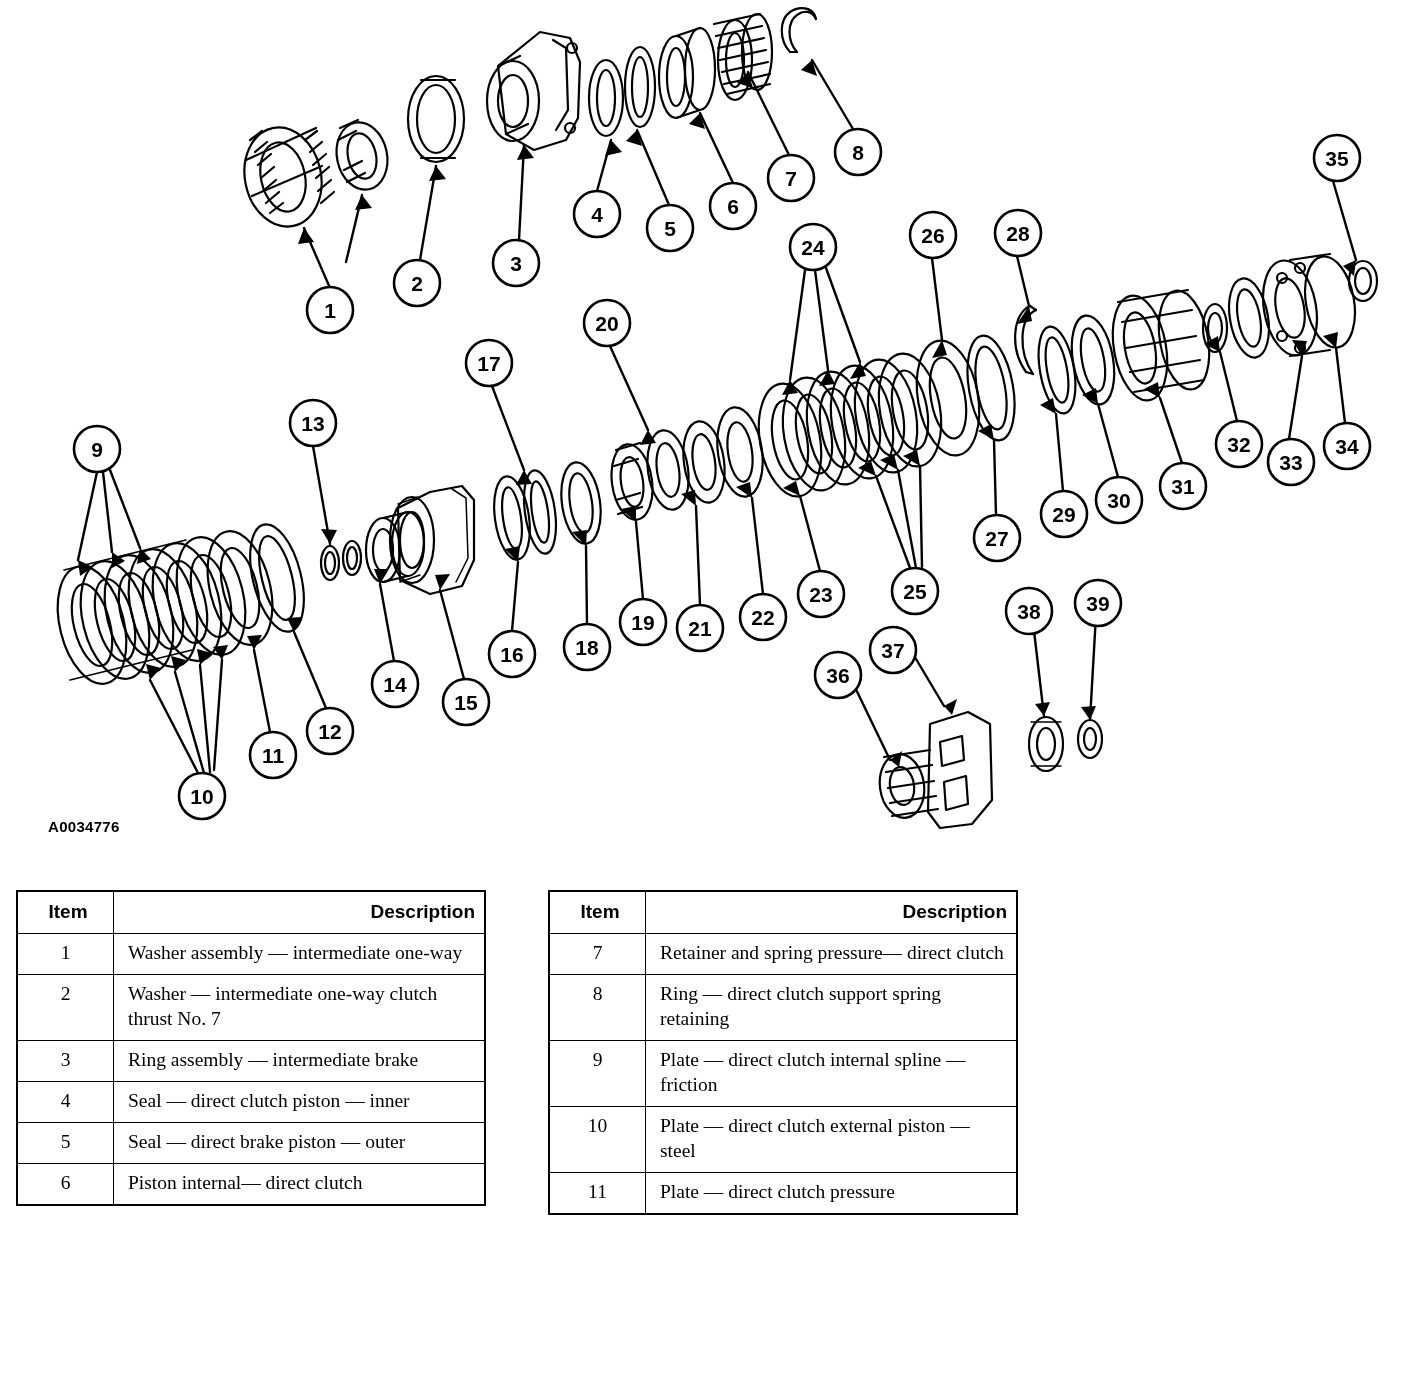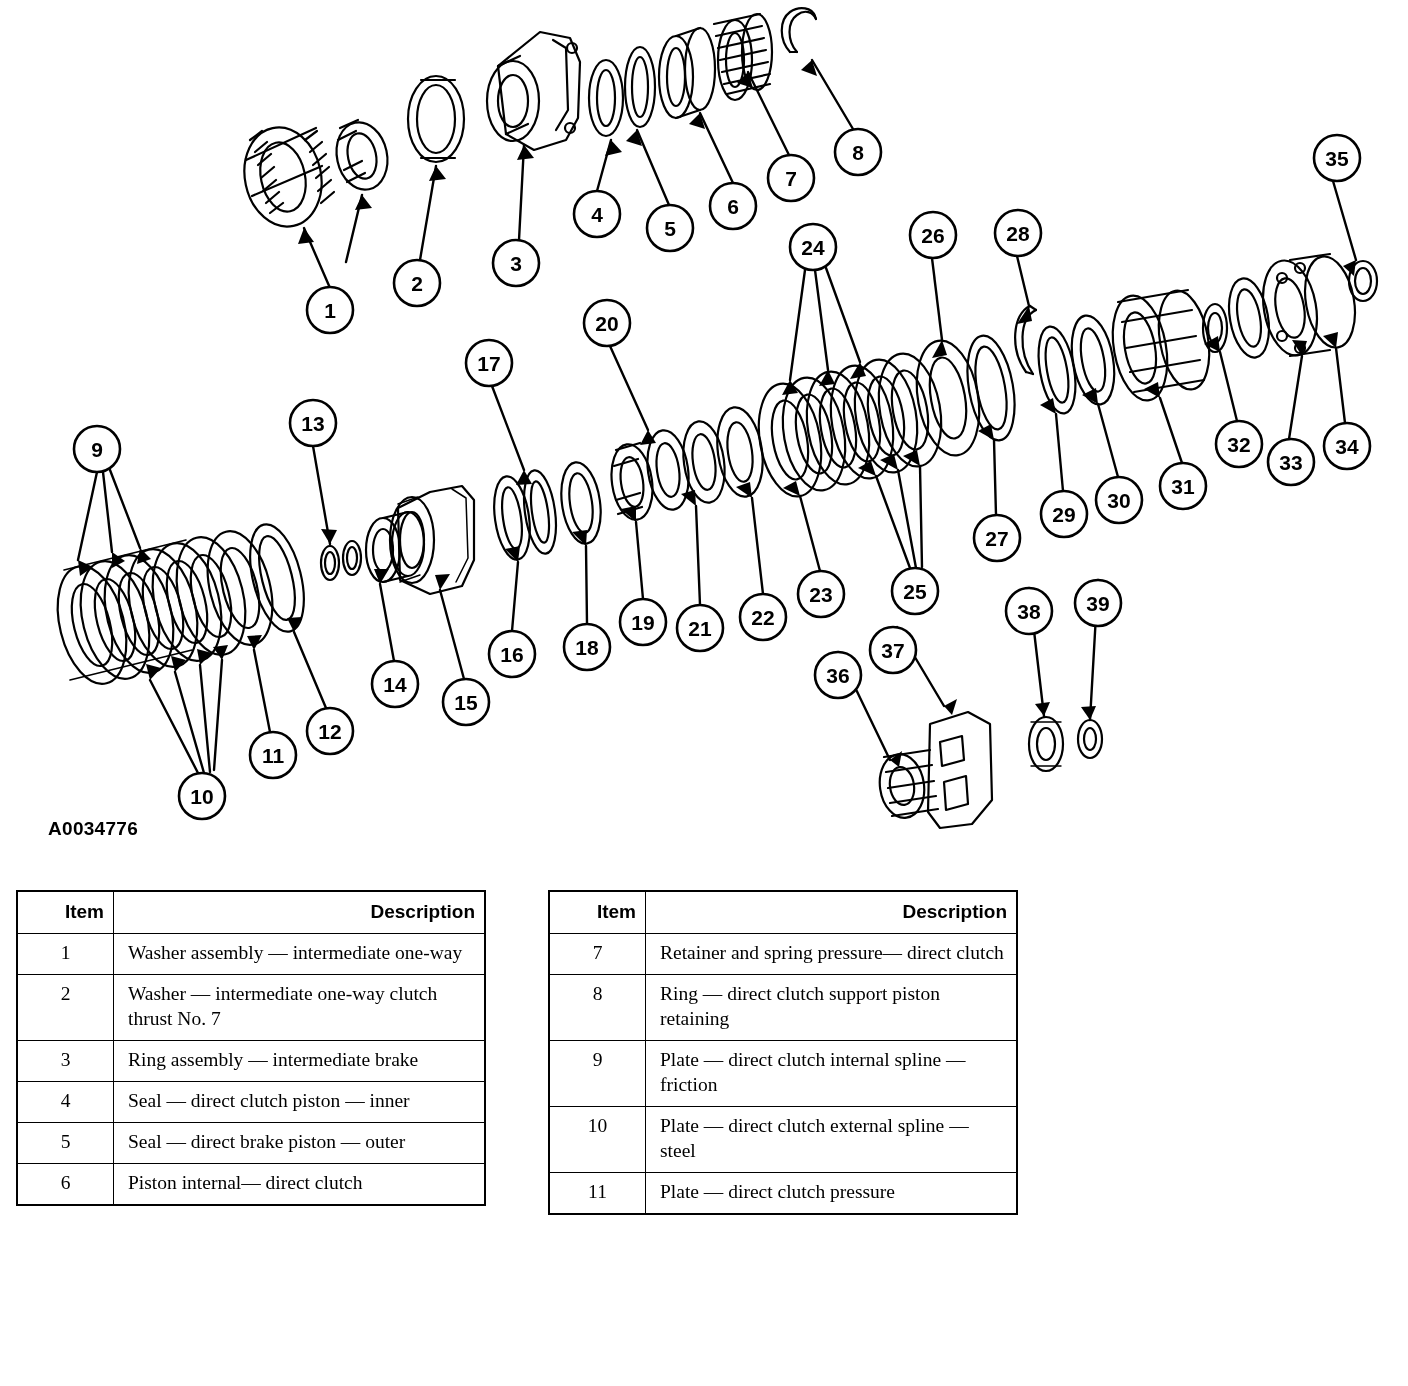--- a/index.html
+++ b/index.html
@@ -26,21 +26,21 @@
     position: absolute;
     left: 0; top: 0;
   }
 
   .fig-id {
     position: absolute;
     left: 48px;
     top: 818px;
     font-family: "Liberation Sans", sans-serif;
     font-weight: bold;
-    font-size: 19px;
+    font-size: 15px;
     letter-spacing: 0.3px;
   }
 
   
   .tables {
     position: absolute;
     left: 0;
     top: 890px;
     width: 1408px;
   }
@@ -66,21 +66,21 @@
     font-size: 19px;
     padding-top: 8px;
     padding-bottom: 9px;
     text-align: right;
   }
   table.parts th.item-col,
   table.parts td.item-col {
     width: 72px;
     text-align: center;
   }
-  table.parts th.item-col { text-align: right; padding-left: 14px; }
+  table.parts th.item-col { text-align: center; padding-left: 14px; }
   table.parts td.desc-col { padding-left: 14px; }
   table.parts th.desc-col { padding-left: 14px; }
 
   
   .callout-text {
     font-family: "Liberation Sans", sans-serif;
     font-size: 21px;
     font-weight: bold;
   }
 </style>
@@ -636,29 +636,29 @@
         <th class="desc-col">Description</th>
       </tr>
     </thead>
     <tbody id="right-body">
         <tr>
           <td class="item-col">7</td>
           <td class="desc-col">Retainer and spring pressure— direct clutch</td>
         </tr>
         <tr>
           <td class="item-col">8</td>
-          <td class="desc-col">Ring — direct clutch support piston retaining</td>
+          <td class="desc-col">Ring — direct clutch support spring retaining</td>
         </tr>
         <tr>
           <td class="item-col">9</td>
           <td class="desc-col">Plate — direct clutch internal spline — friction</td>
         </tr>
         <tr>
           <td class="item-col">10</td>
-          <td class="desc-col">Plate — direct clutch external spline — steel</td>
+          <td class="desc-col">Plate — direct clutch external piston — steel</td>
         </tr>
         <tr>
           <td class="item-col">11</td>
           <td class="desc-col">Plate — direct clutch pressure</td>
         </tr>
       </tbody>
   </table>
 
 </div>
 

